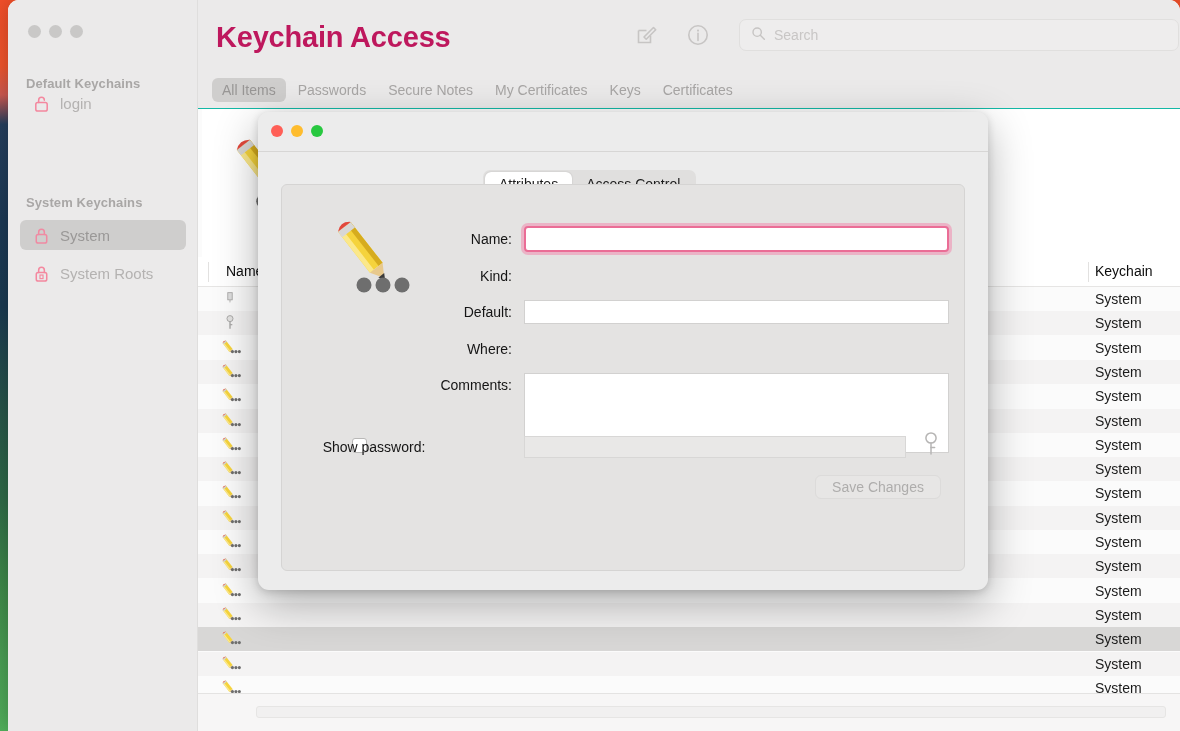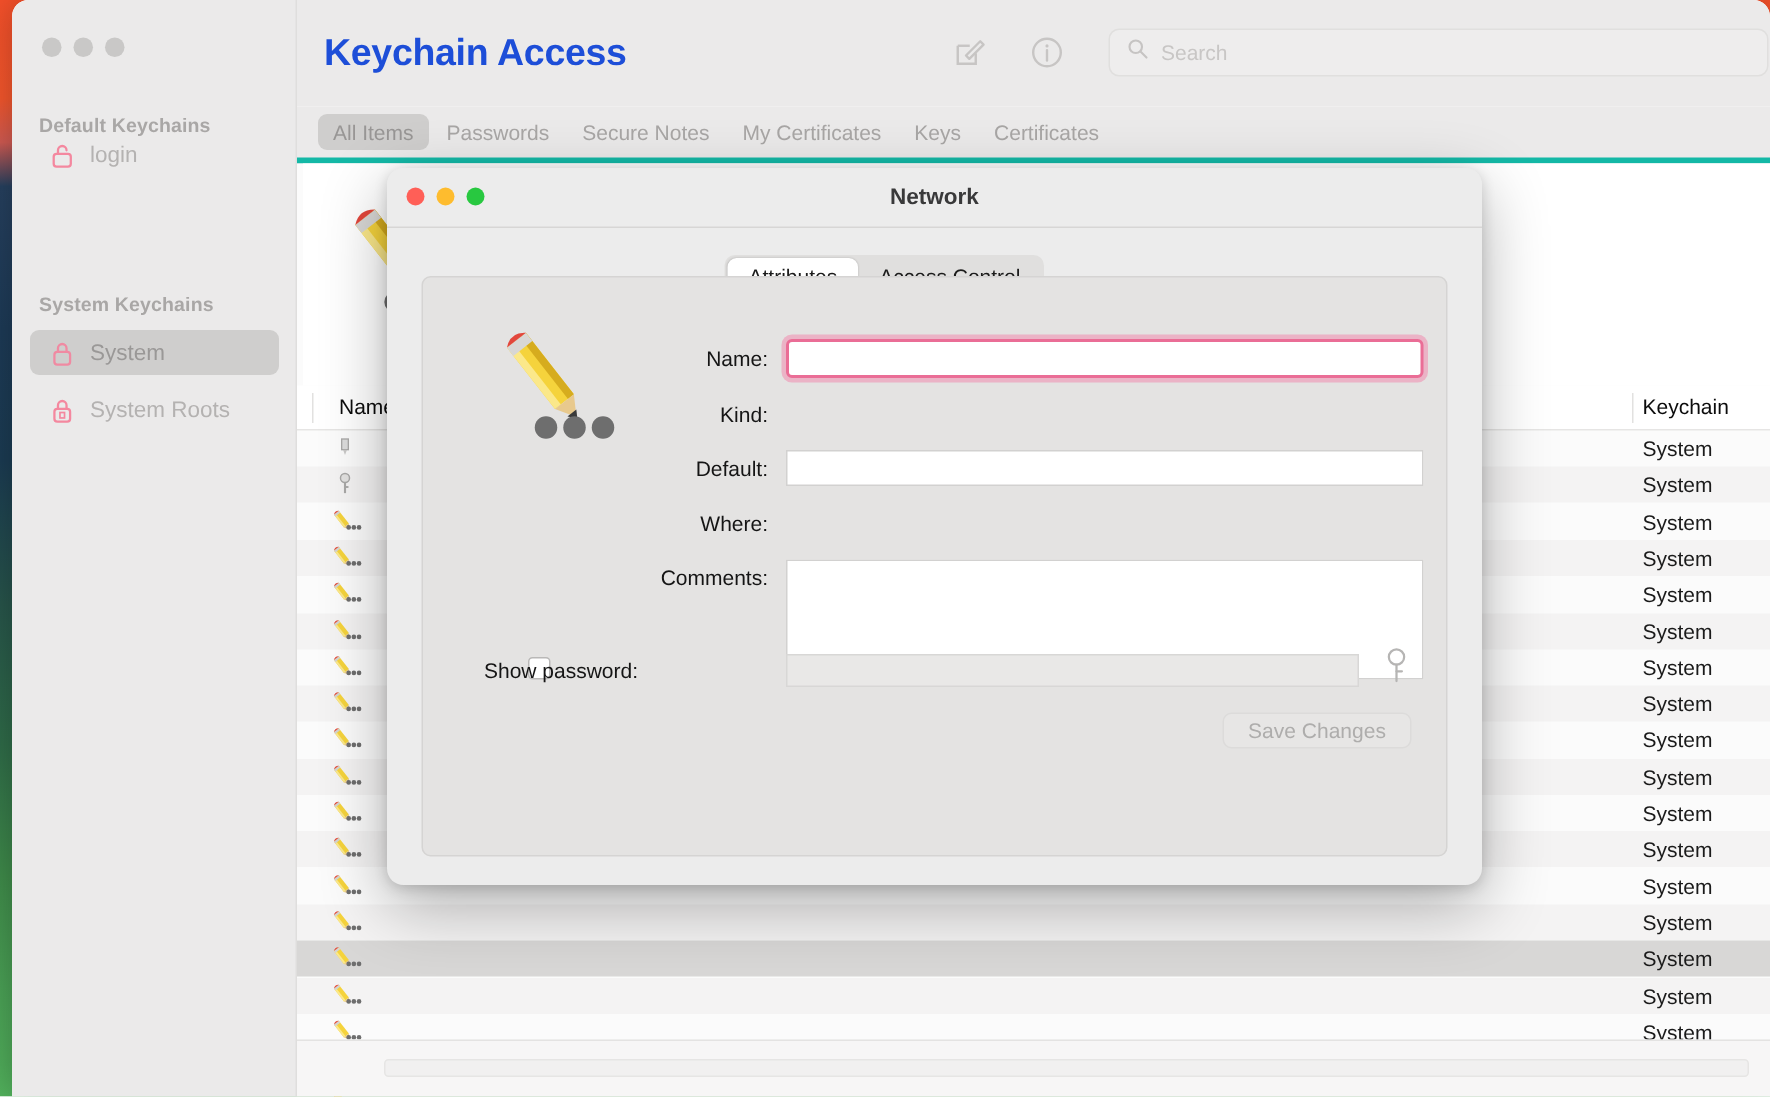--- a/index.html
+++ b/index.html
@@ -55,35 +55,35 @@
   }
   .sb-item.selected { background: #cfcecd; }
   .sb-label { font-size: 15px; color: #b4b2b1; }
   .sb-item.selected .sb-label { color: #9a9897; }
   .sb-ic { width: 19px; height: 19px; display: block; }
 
   
   #toolbar { position: absolute; left: 190px; top: 0; right: 0; height: 71px; background: #ebeaea; }
   #app-title {
     position: absolute; left: 18px; top: 21px;
-    font-size: 25px; color: #1d4ed8; font-weight: bold; letter-spacing: -.2px;
+    font-size: 29px; color: #be185d; font-weight: bold; letter-spacing: -.2px;
   }
   #tb-compose { position: absolute; left: 436px; top: 22px; width: 26px; height: 26px; }
   #tb-info    { position: absolute; left: 487px; top: 22px; width: 26px; height: 26px; }
   #search-box {
     position: absolute; left: 541px; top: 19px; width: 440px; height: 32px;
     background: #eeeded; border: 1px solid #e0dfde; border-radius: 7px;
     display: flex; align-items: center; padding-left: 11px; gap: 8px;
   }
   #search-ph { font-size: 14px; color: #c8c6c5; }
 
   
   #tabstrip {
     position: absolute; left: 190px; top: 71px; right: 0; height: 38px;
-    background: #ebeaea; border-bottom: 4px solid #14b8a6;
+    background: #ebeaea; border-bottom: 1px solid #14b8a6;
     display: flex; align-items: center; padding-left: 14px; gap: 2px;
   }
   .tabitem {
     font-size: 14px; color: #a8a6a5;
     padding: 4px 10px; border-radius: 6px; white-space: nowrap;
   }
   .tabitem.selected { background: #cfcecd; color: #989695; }
 
   
   #content { position: absolute; left: 190px; top: 109px; right: 0; bottom: 0; background: #fbfbfb; }
@@ -598,21 +598,20 @@
     </div>
   </div>
 </div>
 
 <div id="dialog">
 
   <div id="dlg-titlebar">
     <span class="dtl" id="dtl-close"></span>
     <span class="dtl" id="dtl-min"></span>
     <span class="dtl" id="dtl-max"></span>
-    <div id="dlg-title">Network</div>
   </div>
 
   <div id="dlg-tabs">
     <div class="dtab selected">Attributes</div>
     <div class="dtab">Access Control</div>
   </div>
 
   <div id="dlg-box">
 
     <div id="dlg-pencil">

